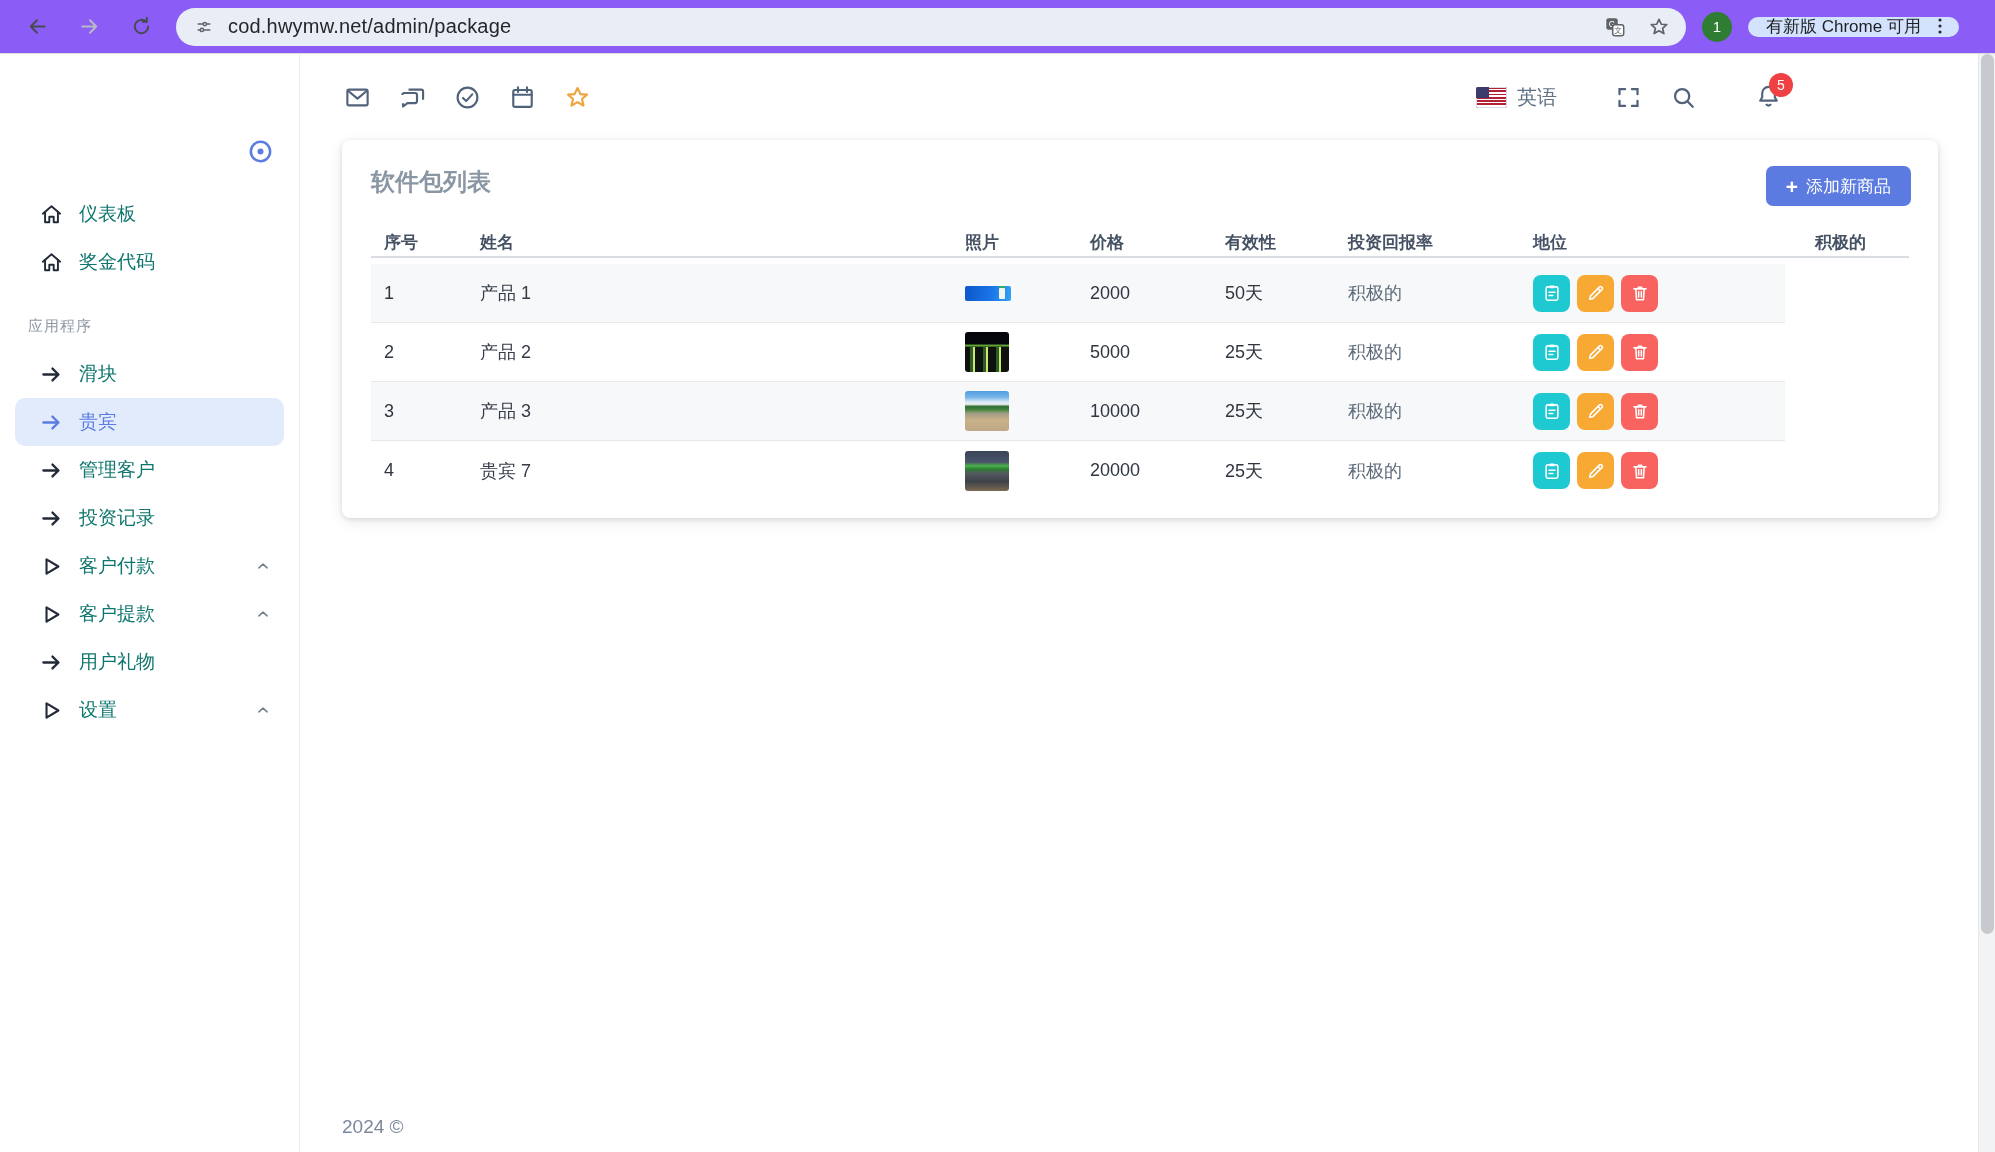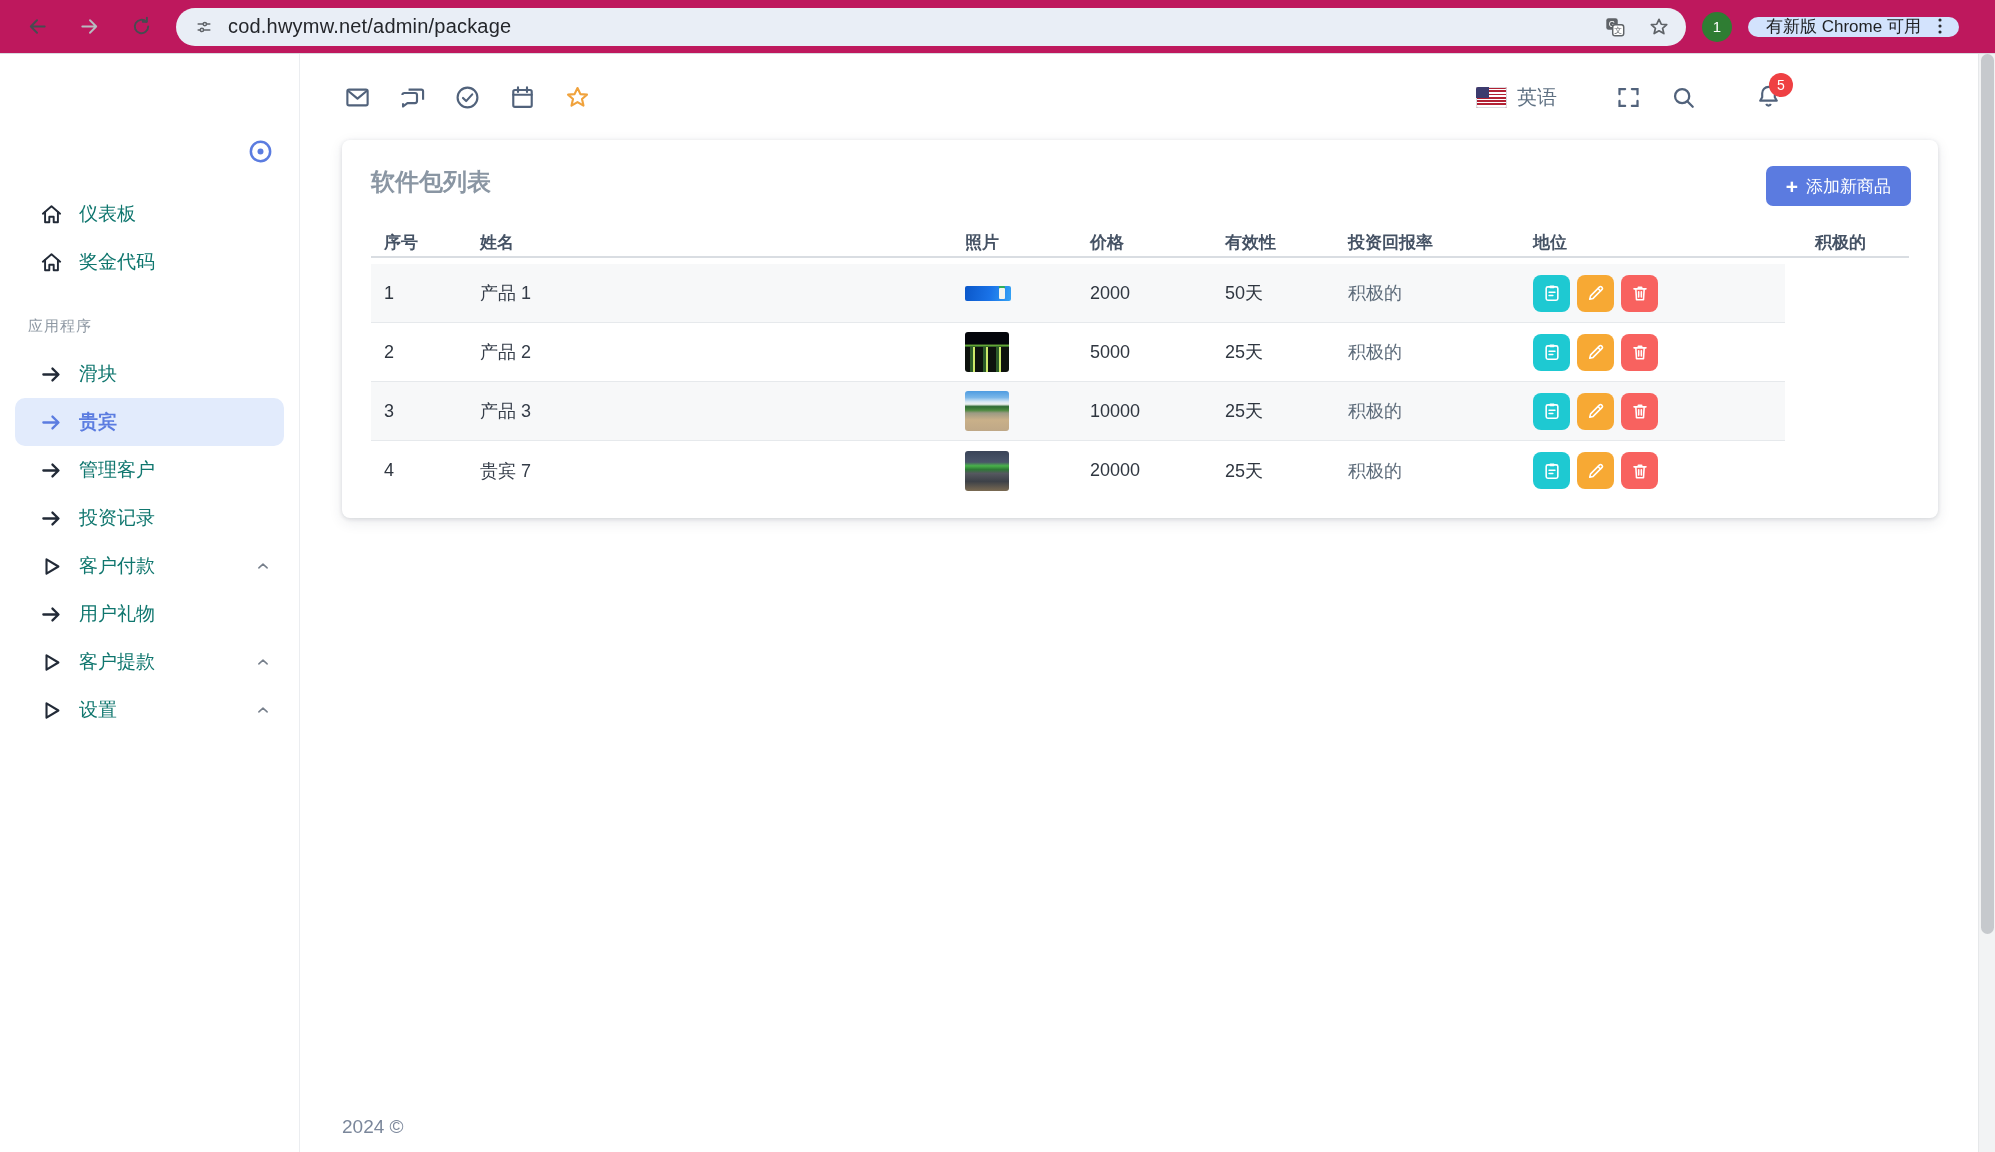--- a/index.html
+++ b/index.html
@@ -1,41 +1,41 @@
 <!DOCTYPE html>
 <html><head>
 <meta charset="utf-8">
 <style>
   * { margin:0; padding:0; box-sizing:border-box; }
   html,body { background:#fff; }
   body { width:1995px; height:1152px; font-family:"Liberation Sans", sans-serif; overflow:hidden; position:relative; }
 
   
-  .browser-bar { height:54px; background:#be185d; border-bottom:1px solid #d8dbe0; display:flex; align-items:center; padding:0 14px 0 20px; }
+  .browser-bar { height:54px; background:#8b5cf6; border-bottom:1px solid #d8dbe0; display:flex; align-items:center; padding:0 14px 0 20px; }
   .nav-btn { width:34px; height:34px; display:flex; align-items:center; justify-content:center; color:#474b50; flex:0 0 auto; margin-right:18px; cursor:pointer; }
   .nav-btn.disabled { color:#b7bbc1; }
   .nav-btn svg { width:23px; height:23px; }
   .url-pill { height:38px; background:#e9eef6; border-radius:19px; flex:0 0 auto; width:1510px; display:flex; align-items:center; padding:0 18px; position:relative; }
   .site-info-icon { color:#5f6368; width:20px; height:20px; margin-right:14px; }
   .url-text { font-size:20px; color:#24262b; letter-spacing:.2px; }
   .pill-right { position:absolute; right:16px; display:flex; align-items:center; gap:22px; }
   .pill-right svg { width:22px; height:22px; color:#5f6368; }
   .avatar { width:30px; height:30px; border-radius:50%; background:#2f7d33; color:#fff; font-size:15px; display:flex; align-items:center; justify-content:center; margin:0 16px 0 16px; }
   .update-chip { height:20px; background:#d3e3fd; border-radius:19px; display:flex; align-items:center; padding:0 8px 1px 18px; font-size:17px; color:#1f2023; }
   .update-chip .kebab { width:22px; height:22px; margin-left:8px; color:#27292d; }
 
   
   .app { display:flex; height:1098px; position:relative; }
   .sidebar { width:300px; flex:0 0 auto; background:#fff; border-right:1px solid #ebedf0; position:relative; }
   .sidebar-toggle { position:absolute; top:84px; right:25px; width:27px; height:27px; color:#5b7ce0; cursor:pointer; }
   .side-nav { padding-top:136px; }
   .side-item { height:48px; display:flex; align-items:center; margin:0 15px; padding-left:25px; border-radius:10px; position:relative; color:#0f766e; cursor:pointer; }
   .side-item .s-icon { width:23px; height:23px; flex:0 0 auto; color:#222a37; }
   .side-item .s-label { margin-left:16px; font-size:19px; }
-  .side-item.active { background:#e2ebfc; color:#5b7ce0;font-weight:bold; }
+  .side-item.active { background:#e2ebfc; color:#5b7ce0; }
   .side-item.active .s-icon { color:#5b7ce0; }
   .side-chev { position:absolute; right:12px; width:18px; height:18px; color:#767f8b; }
   .side-section { height:48px; margin-top:16px; display:flex; align-items:center; padding-left:28px; font-size:15px; color:#8e98a3; letter-spacing:1px; }
 
   .main { flex:1 1 auto; position:relative; background:#fff; }
 
   
   .topbar { height:86px; position:relative; }
   .tb-left { position:absolute; left:44px; top:0; height:86px; display:flex; align-items:center; gap:28px; }
   .tb-icon { width:27px; height:27px; color:#51627b; cursor:pointer; }
@@ -190,33 +190,33 @@
         <div class="side-item">
           <span class="s-icon"><svg viewBox="0 0 24 24" fill="none" stroke="currentColor" stroke-width="2.2" stroke-linejoin="round">
               <path d="M6.8 4.5 19.2 12 6.8 19.5Z"></path>
             </svg></span>
           <span class="s-label">客户付款</span>
           <span class="side-chev"><svg viewBox="0 0 24 24" fill="none" stroke="currentColor" stroke-width="2" stroke-linecap="round" stroke-linejoin="round">
               <path d="m6.5 14.5 5.5-5 5.5 5"></path>
             </svg></span>
         </div>
         <div class="side-item">
-          <span class="s-icon"><svg viewBox="0 0 24 24" fill="none" stroke="currentColor" stroke-width="2.4" stroke-linecap="round" stroke-linejoin="round">
-              <path d="M3.5 12H19M13 5.8l6.3 6.2L13 18.2"></path>
-            </svg></span>
-          <span class="s-label">用户礼物</span>
-        </div>
-        <div class="side-item">
           <span class="s-icon"><svg viewBox="0 0 24 24" fill="none" stroke="currentColor" stroke-width="2.2" stroke-linejoin="round">
               <path d="M6.8 4.5 19.2 12 6.8 19.5Z"></path>
             </svg></span>
           <span class="s-label">客户提款</span>
           <span class="side-chev"><svg viewBox="0 0 24 24" fill="none" stroke="currentColor" stroke-width="2" stroke-linecap="round" stroke-linejoin="round">
               <path d="m6.5 14.5 5.5-5 5.5 5"></path>
             </svg></span>
+        </div>
+        <div class="side-item">
+          <span class="s-icon"><svg viewBox="0 0 24 24" fill="none" stroke="currentColor" stroke-width="2.4" stroke-linecap="round" stroke-linejoin="round">
+              <path d="M3.5 12H19M13 5.8l6.3 6.2L13 18.2"></path>
+            </svg></span>
+          <span class="s-label">用户礼物</span>
         </div>
         <div class="side-item">
           <span class="s-icon"><svg viewBox="0 0 24 24" fill="none" stroke="currentColor" stroke-width="2.2" stroke-linejoin="round">
               <path d="M6.8 4.5 19.2 12 6.8 19.5Z"></path>
             </svg></span>
           <span class="s-label">设置</span>
           <span class="side-chev"><svg viewBox="0 0 24 24" fill="none" stroke="currentColor" stroke-width="2" stroke-linecap="round" stroke-linejoin="round">
               <path d="m6.5 14.5 5.5-5 5.5 5"></path>
             </svg></span>
         </div>

